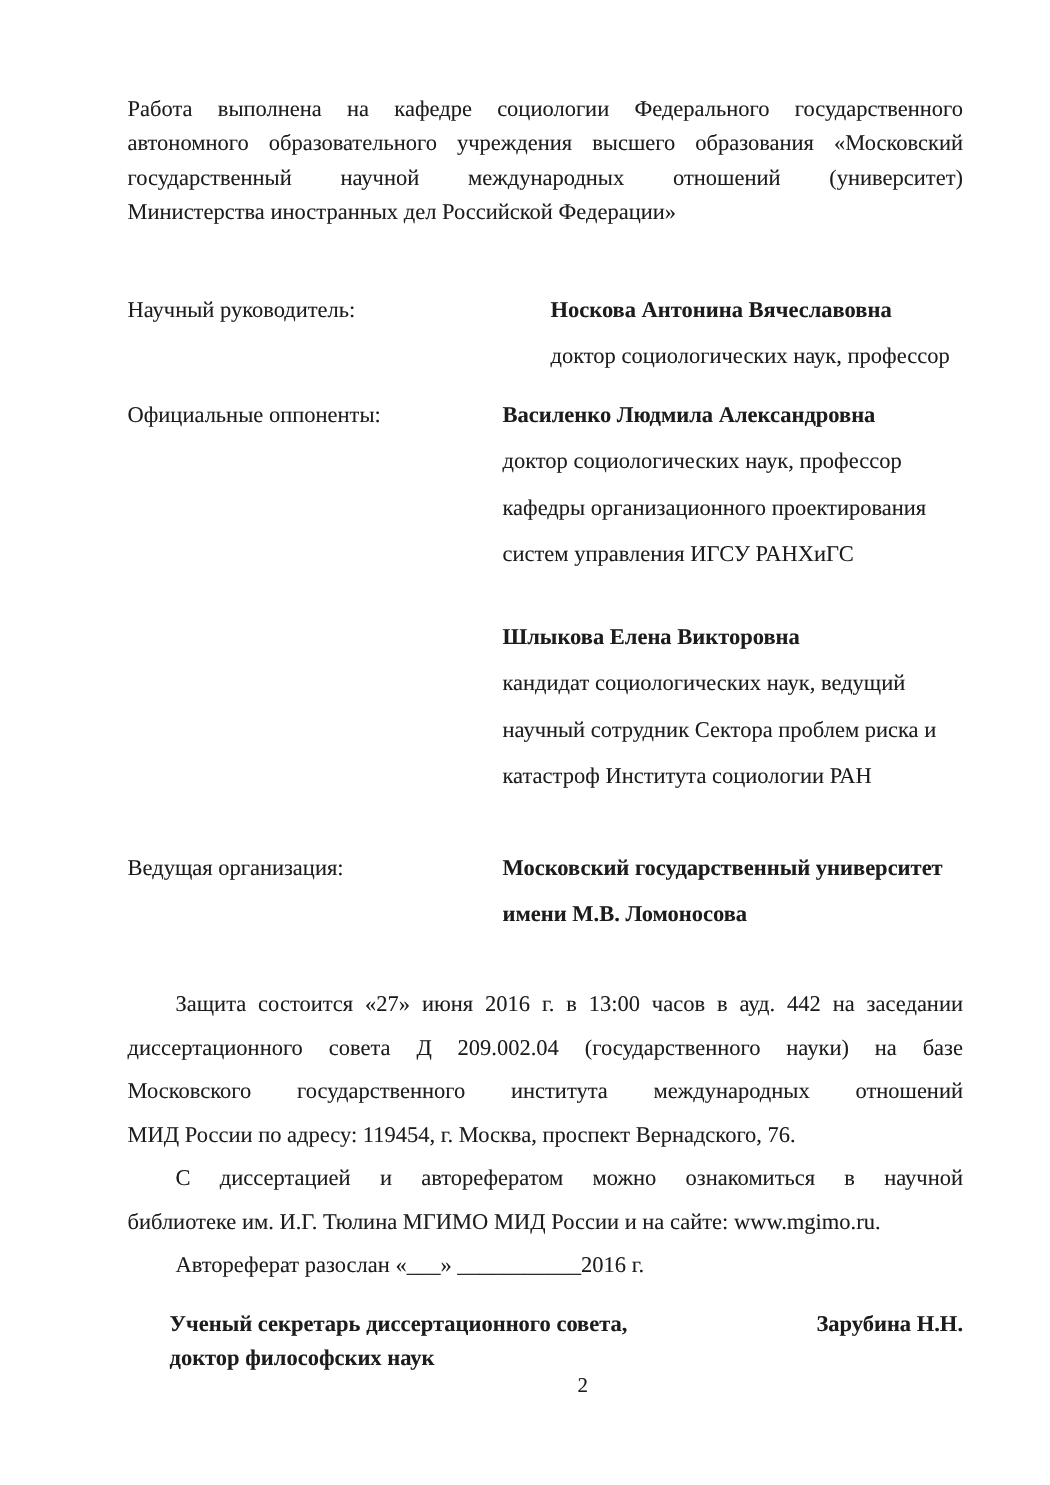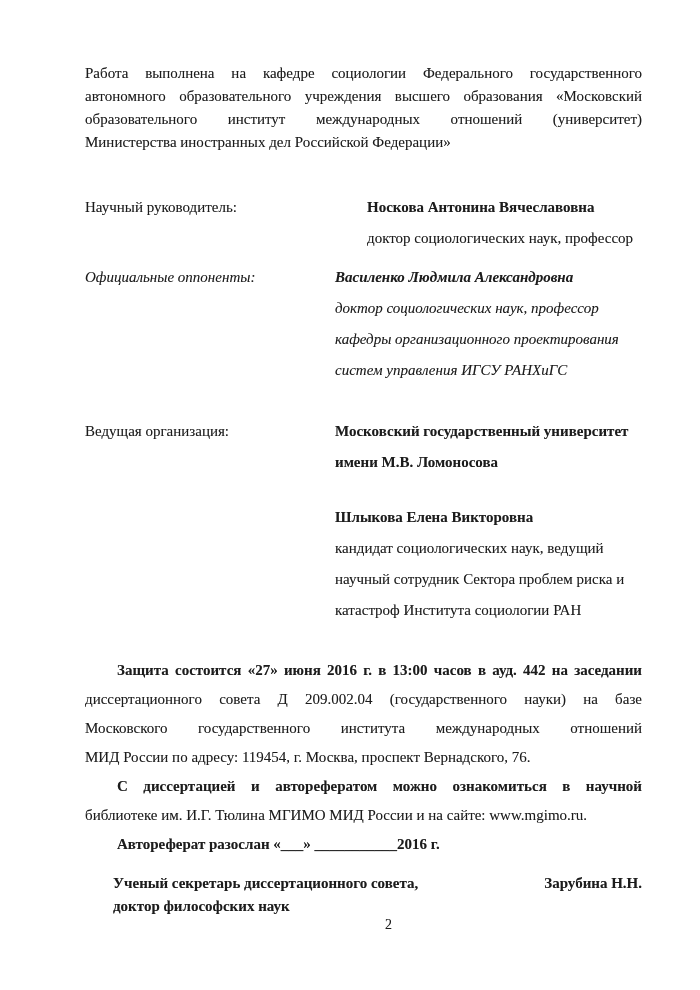--- a/index.html
+++ b/index.html
@@ -43,32 +43,32 @@
       white-space: nowrap;
     }
     .value-line {
       line-height: 31px;
       white-space: nowrap;
     }
     .value-name {
       font-weight: bold;
     }
     .row-supervisor   { margin-top: 38px; gap: 32px; }
-    .row-opponent1    { margin-top: 8px; font-style: italic; }
+    .row-opponent1    { margin-top: 8px; }
     .row-opponent2    { margin-top: 24px; }
     .row-leading-org  { margin-top: 30px; }
     
     .para { margin-top: 0; }
     .para-defense { margin-top: 30px; }
     .body-line {
       line-height: 29px;
       text-align: justify;
       text-align-last: justify;
     }
-    .body-line.first { text-indent: 32px; font-weight: bold; }
+    .body-line.first { text-indent: 32px; }
     .body-line.left {
       text-align: right;
       text-align-last: left;
     }
     
     .secretary {
       margin-top: 13px;
       display: flex;
       justify-content: space-between;
       align-items: flex-start;
@@ -87,21 +87,21 @@
   </style>
 </head>
 <body>
 
 <div class="page">
   <div class="content">
 
     <div>
       <div class="intro-line">Работа выполнена на кафедре социологии Федерального государственного</div>
       <div class="intro-line">автономного образовательного учреждения высшего образования «Московский</div>
-      <div class="intro-line">образовательного институт международных отношений (университет)</div>
+      <div class="intro-line">государственный научной международных отношений (университет)</div>
       <div class="intro-line last">Министерства иностранных дел Российской Федерации»</div>
     </div>
 
     <div class="row row-supervisor">
       <div class="label">Научный руководитель:</div>
       <div>
         <div class="value-line value-name">Носкова Антонина Вячеславовна</div>
         <div class="value-line">доктор социологических наук, профессор</div>
       </div>
     </div>
@@ -109,35 +109,35 @@
     <div class="row row-opponent1">
       <div class="label">Официальные оппоненты:</div>
       <div>
         <div class="value-line value-name">Василенко Людмила Александровна</div>
         <div class="value-line">доктор социологических наук, профессор</div>
         <div class="value-line">кафедры организационного проектирования</div>
         <div class="value-line">систем управления ИГСУ РАНХиГС</div>
       </div>
     </div>
 
-    <div class="row row-leading-org">
-      <div class="label">Ведущая организация:</div>
-      <div>
-        <div class="value-line value-name">Московский государственный университет</div>
-        <div class="value-line value-name">имени М.В. Ломоносова</div>
-      </div>
-    </div>
-
     <div class="row row-opponent2">
       <div class="label"></div>
       <div>
         <div class="value-line value-name">Шлыкова Елена Викторовна</div>
         <div class="value-line">кандидат социологических наук, ведущий</div>
         <div class="value-line">научный сотрудник Сектора проблем риска и</div>
         <div class="value-line">катастроф Института социологии РАН</div>
+      </div>
+    </div>
+
+    <div class="row row-leading-org">
+      <div class="label">Ведущая организация:</div>
+      <div>
+        <div class="value-line value-name">Московский государственный университет</div>
+        <div class="value-line value-name">имени М.В. Ломоносова</div>
       </div>
     </div>
 
     <div class="para para-defense">
       <div class="body-line first">Защита состоится «27» июня 2016 г. в 13:00 часов в ауд. 442 на заседании</div>
       <div class="body-line">диссертационного совета Д 209.002.04 (государственного науки) на базе</div>
       <div class="body-line">Московского государственного института международных отношений</div>
       <div class="body-line left">МИД России по адресу: 119454, г. Москва, проспект Вернадского, 76.</div>
     </div>
 

